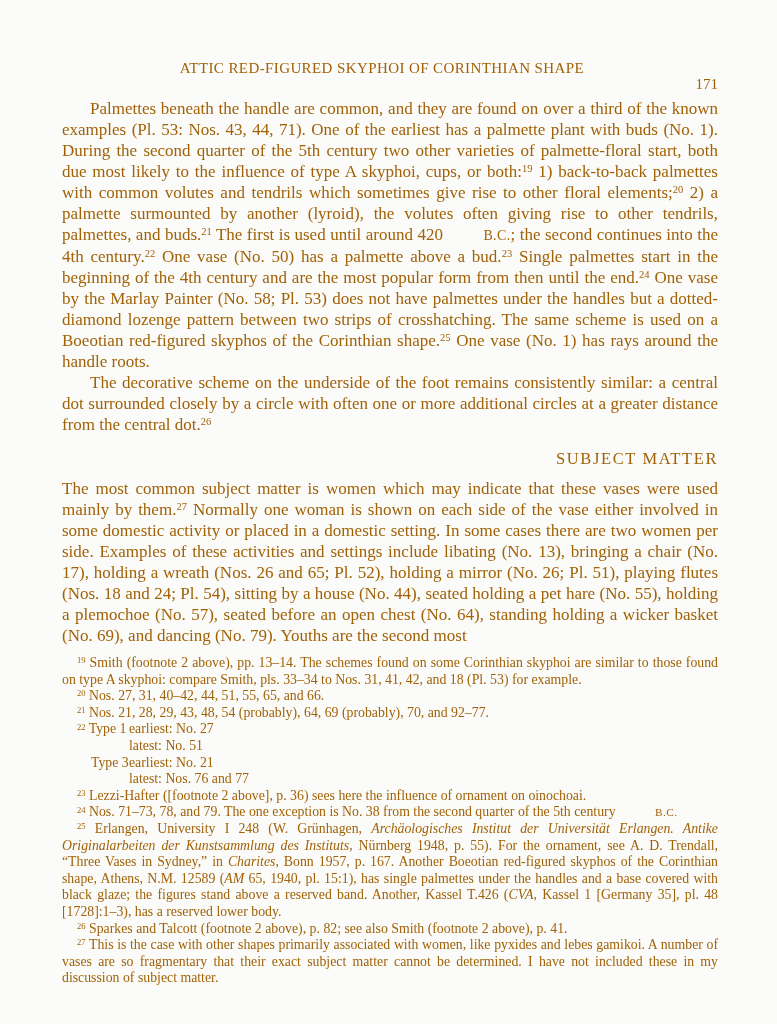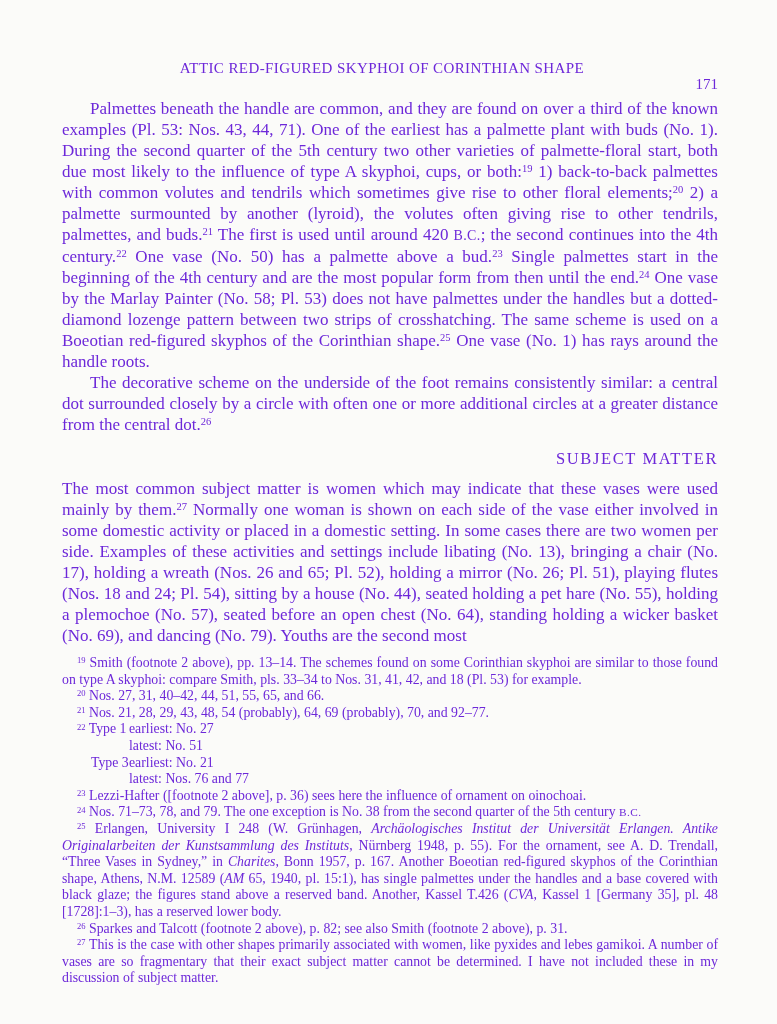--- a/index.html
+++ b/index.html
@@ -7,21 +7,21 @@
     padding: 0;
     background: #e8e8e6;
   }
   .page {
     position: relative;
     width: 777px;
     height: 1024px;
     margin: 0 auto;
     box-sizing: border-box;
     background: #fbfbf9;
-    color: #6d28d9;
+    color: #a16207;
     font-family: "Liberation Serif", "DejaVu Serif", serif;
     padding: 60px 59px 0 62px;
     overflow: hidden;
   }
   .page-header {
     position: relative;
     height: 17px;
     font-size: 15px;
     line-height: 17px;
   }
@@ -74,20 +74,21 @@
   sup.fn-ref {
     font-size: 0.62em;
     line-height: 0;
     vertical-align: baseline;
     position: relative;
     top: -0.45em;
   }
   .sc {
     font-size: 0.82em;
     letter-spacing: 0.4px;
+    margin-left: 36px;
   }
   i { font-style: italic; }
 </style>
 </head>
 <body>
 
 <div class="page">
   <div class="page-header">
     <span class="running-title">ATTIC RED-FIGURED SKYPHOI OF CORINTHIAN SHAPE</span>
     <span class="page-number">171</span>
@@ -106,16 +107,16 @@
       <p class="footnote"><sup class="fn-ref">21</sup> <span>Nos. 21, 28, 29, 43, 48, 54 (probably), 64, 69 (probably), 70, and 92–77.</span></p>
       <div class="footnote fn-table">
         <div class="fn-row"><span class="fn-label"><sup class="fn-ref">22</sup> <span>Type 1</span></span><span>earliest: No. 27</span></div>
         <div class="fn-row"><span class="fn-label no-sup"><span></span></span><span>latest: No. 51</span></div>
         <div class="fn-row"><span class="fn-label no-sup"><span>Type 3</span></span><span>earliest: No. 21</span></div>
         <div class="fn-row"><span class="fn-label no-sup"><span></span></span><span>latest: Nos. 76 and 77</span></div>
       </div>
       <p class="footnote"><sup class="fn-ref">23</sup> <span>Lezzi-Hafter ([footnote 2 above], p. 36) sees here the influence of ornament on oinochoai.</span></p>
       <p class="footnote"><sup class="fn-ref">24</sup> <span>Nos. 71–73, 78, and 79. The one exception is No. 38 from the second quarter of the 5th century </span><span class="sc">B.C.</span></p>
       <p class="footnote"><sup class="fn-ref">25</sup> <span>Erlangen, University I 248 (W. Grünhagen, </span><i>Archäologisches Institut der Universität Erlangen. Antike Originalarbeiten der Kunstsammlung des Instituts</i><span>, Nürnberg 1948, p. 55). For the ornament, see A. D. Trendall, “Three Vases in Sydney,” in </span><i>Charites</i><span>, Bonn 1957, p. 167. Another Boeotian red-figured skyphos of the Corinthian shape, Athens, N.M. 12589 (</span><i>AM</i><span> 65, 1940, pl. 15:1), has single palmettes under the handles and a base covered with black glaze; the figures stand above a reserved band. Another, Kassel T.426 (</span><i>CVA</i><span>, Kassel 1 [Germany 35], pl. 48 [1728]:1–3), has a reserved lower body.</span></p>
-      <p class="footnote"><sup class="fn-ref">26</sup> <span>Sparkes and Talcott (footnote 2 above), p. 82; see also Smith (footnote 2 above), p. 31.</span></p>
+      <p class="footnote"><sup class="fn-ref">26</sup> <span>Sparkes and Talcott (footnote 2 above), p. 82; see also Smith (footnote 2 above), p. 41.</span></p>
       <p class="footnote"><sup class="fn-ref">27</sup> <span>This is the case with other shapes primarily associated with women, like pyxides and lebes gamikoi. A number of vases are so fragmentary that their exact subject matter cannot be determined. I have not included these in my discussion of subject matter.</span></p>
     </div>
 </div>
 
 </body></html>

